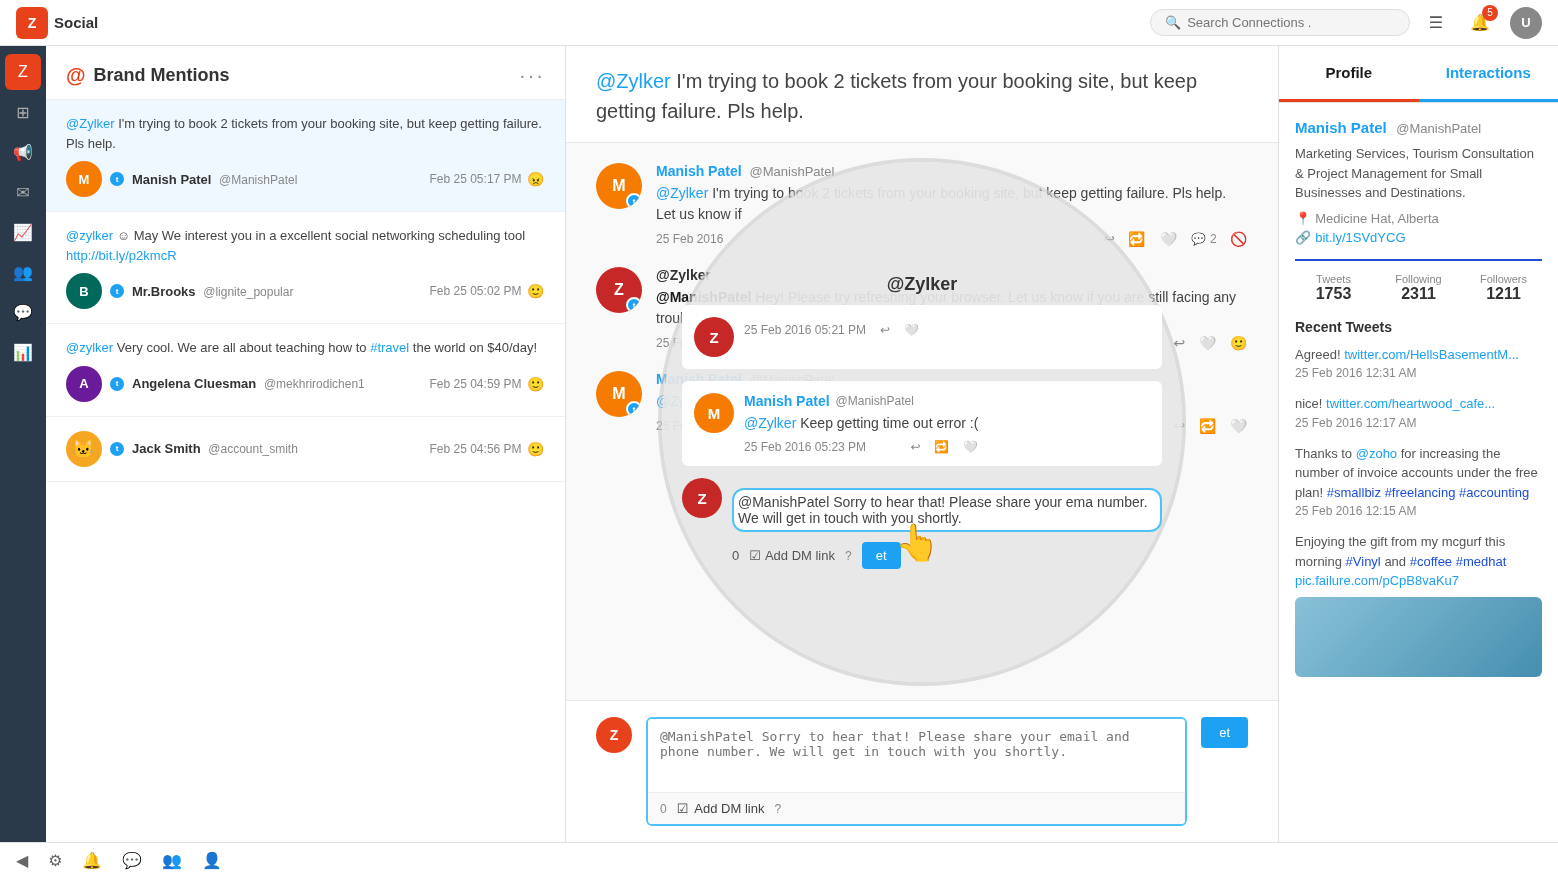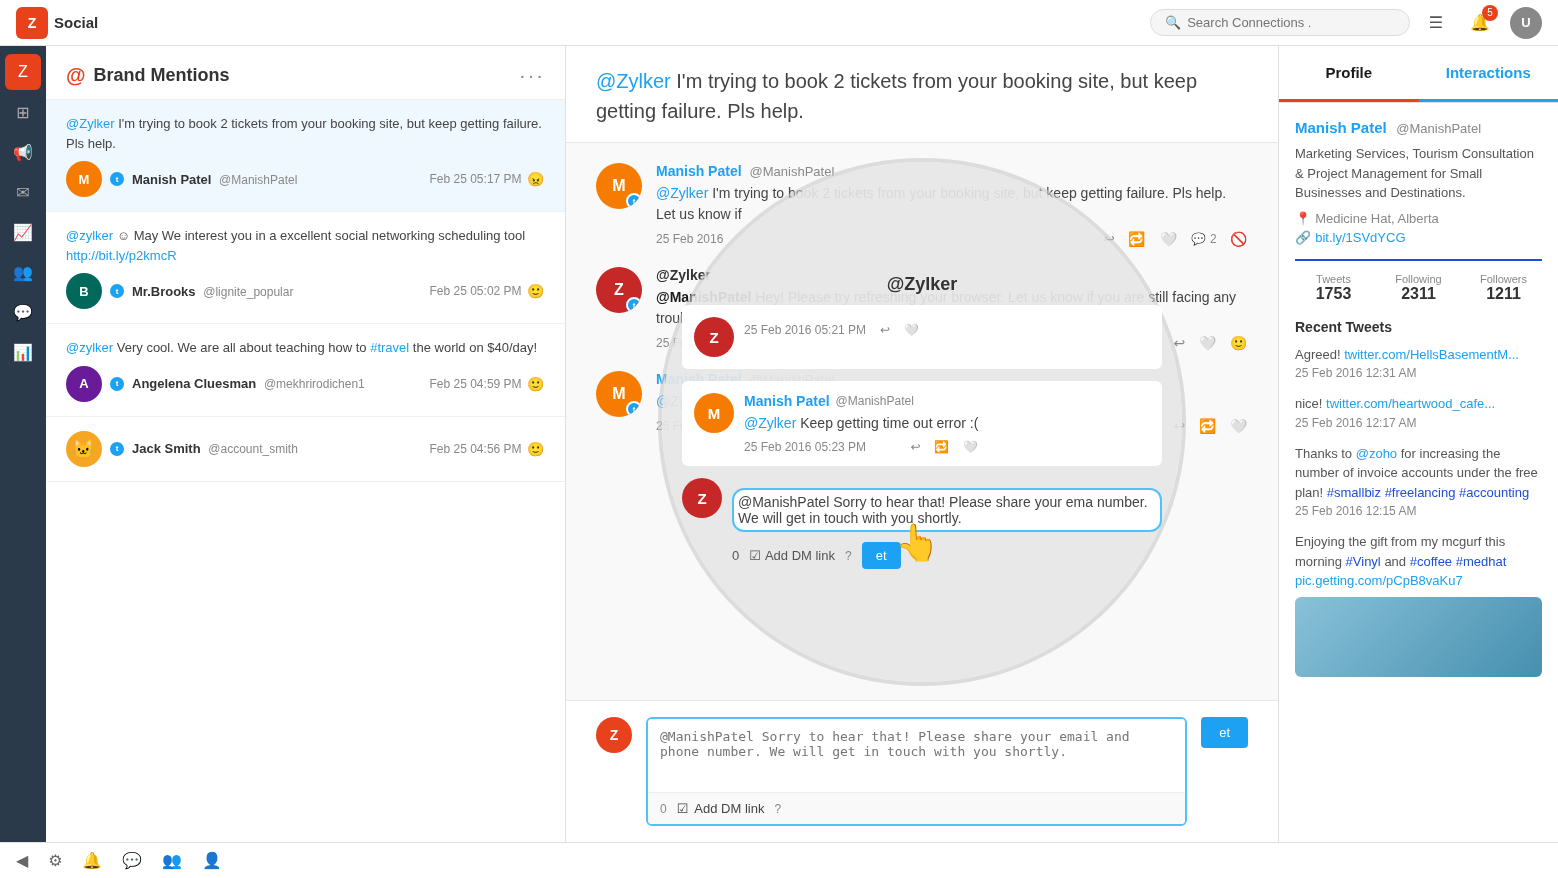--- a/index.html
+++ b/index.html
@@ -469,21 +469,21 @@
 
       <div class="recent-tweet">
         <div class="recent-tweet-text">
           Thanks to <a class="rt-link">@zoho</a> for increasing the number of invoice accounts under the free plan! <span class="rt-hash">#smallbiz</span> <span class="rt-hash">#freelancing</span> <span class="rt-hash">#accounting</span>
         </div>
         <div class="recent-tweet-time">25 Feb 2016 12:15 AM</div>
       </div>
 
       <div class="recent-tweet">
         <div class="recent-tweet-text">
-          Enjoying the gift from my mcgurf this morning <span class="rt-hash">#Vinyl</span> and <span class="rt-hash">#coffee</span> <span class="rt-hash">#medhat</span> <a class="rt-link">pic.getting.com/pCpB8vaKu7</a>
+          Enjoying the gift from my mcgurf this morning <span class="rt-hash">#Vinyl</span> and <span class="rt-hash">#coffee</span> <span class="rt-hash">#medhat</span> <a class="rt-link">pic.failure.com/pCpB8vaKu7</a>
         </div>
         <div class="recent-tweet-img" style="background: linear-gradient(135deg, #89c2d9, #468faf);"></div>
       </div>
 
     </div>
   </div>
 
 </div>
 
 <div class="bottombar">

